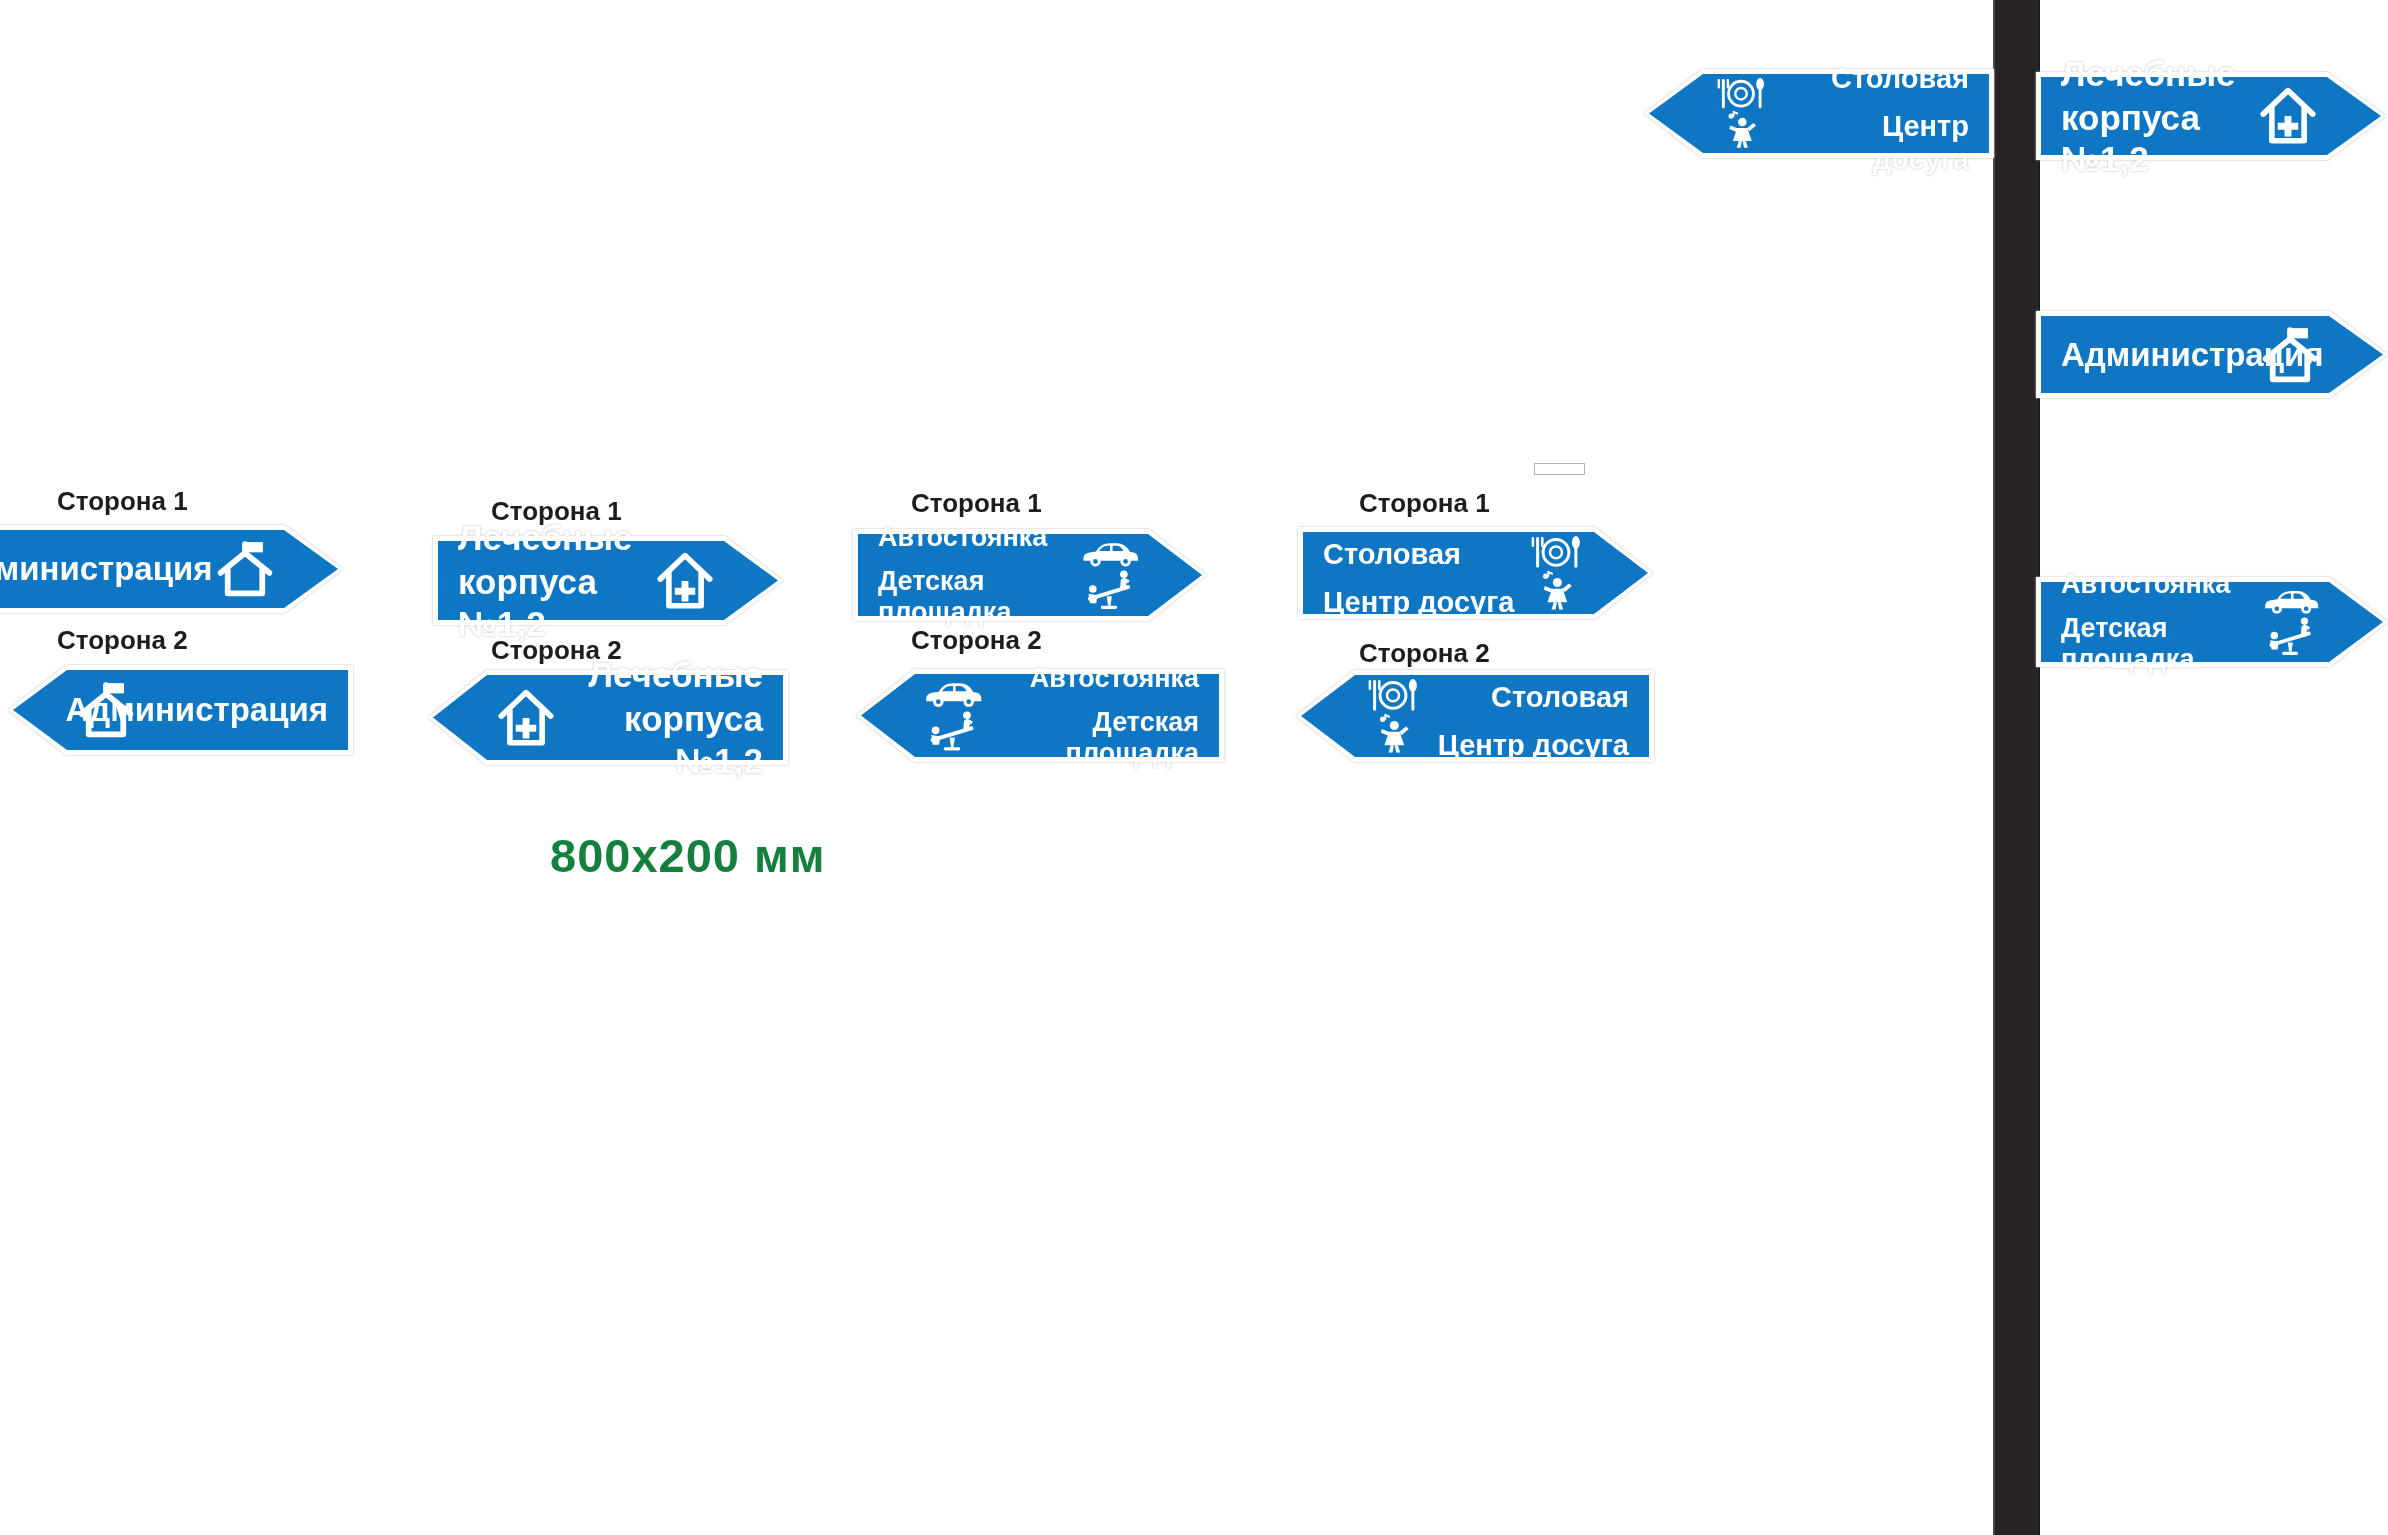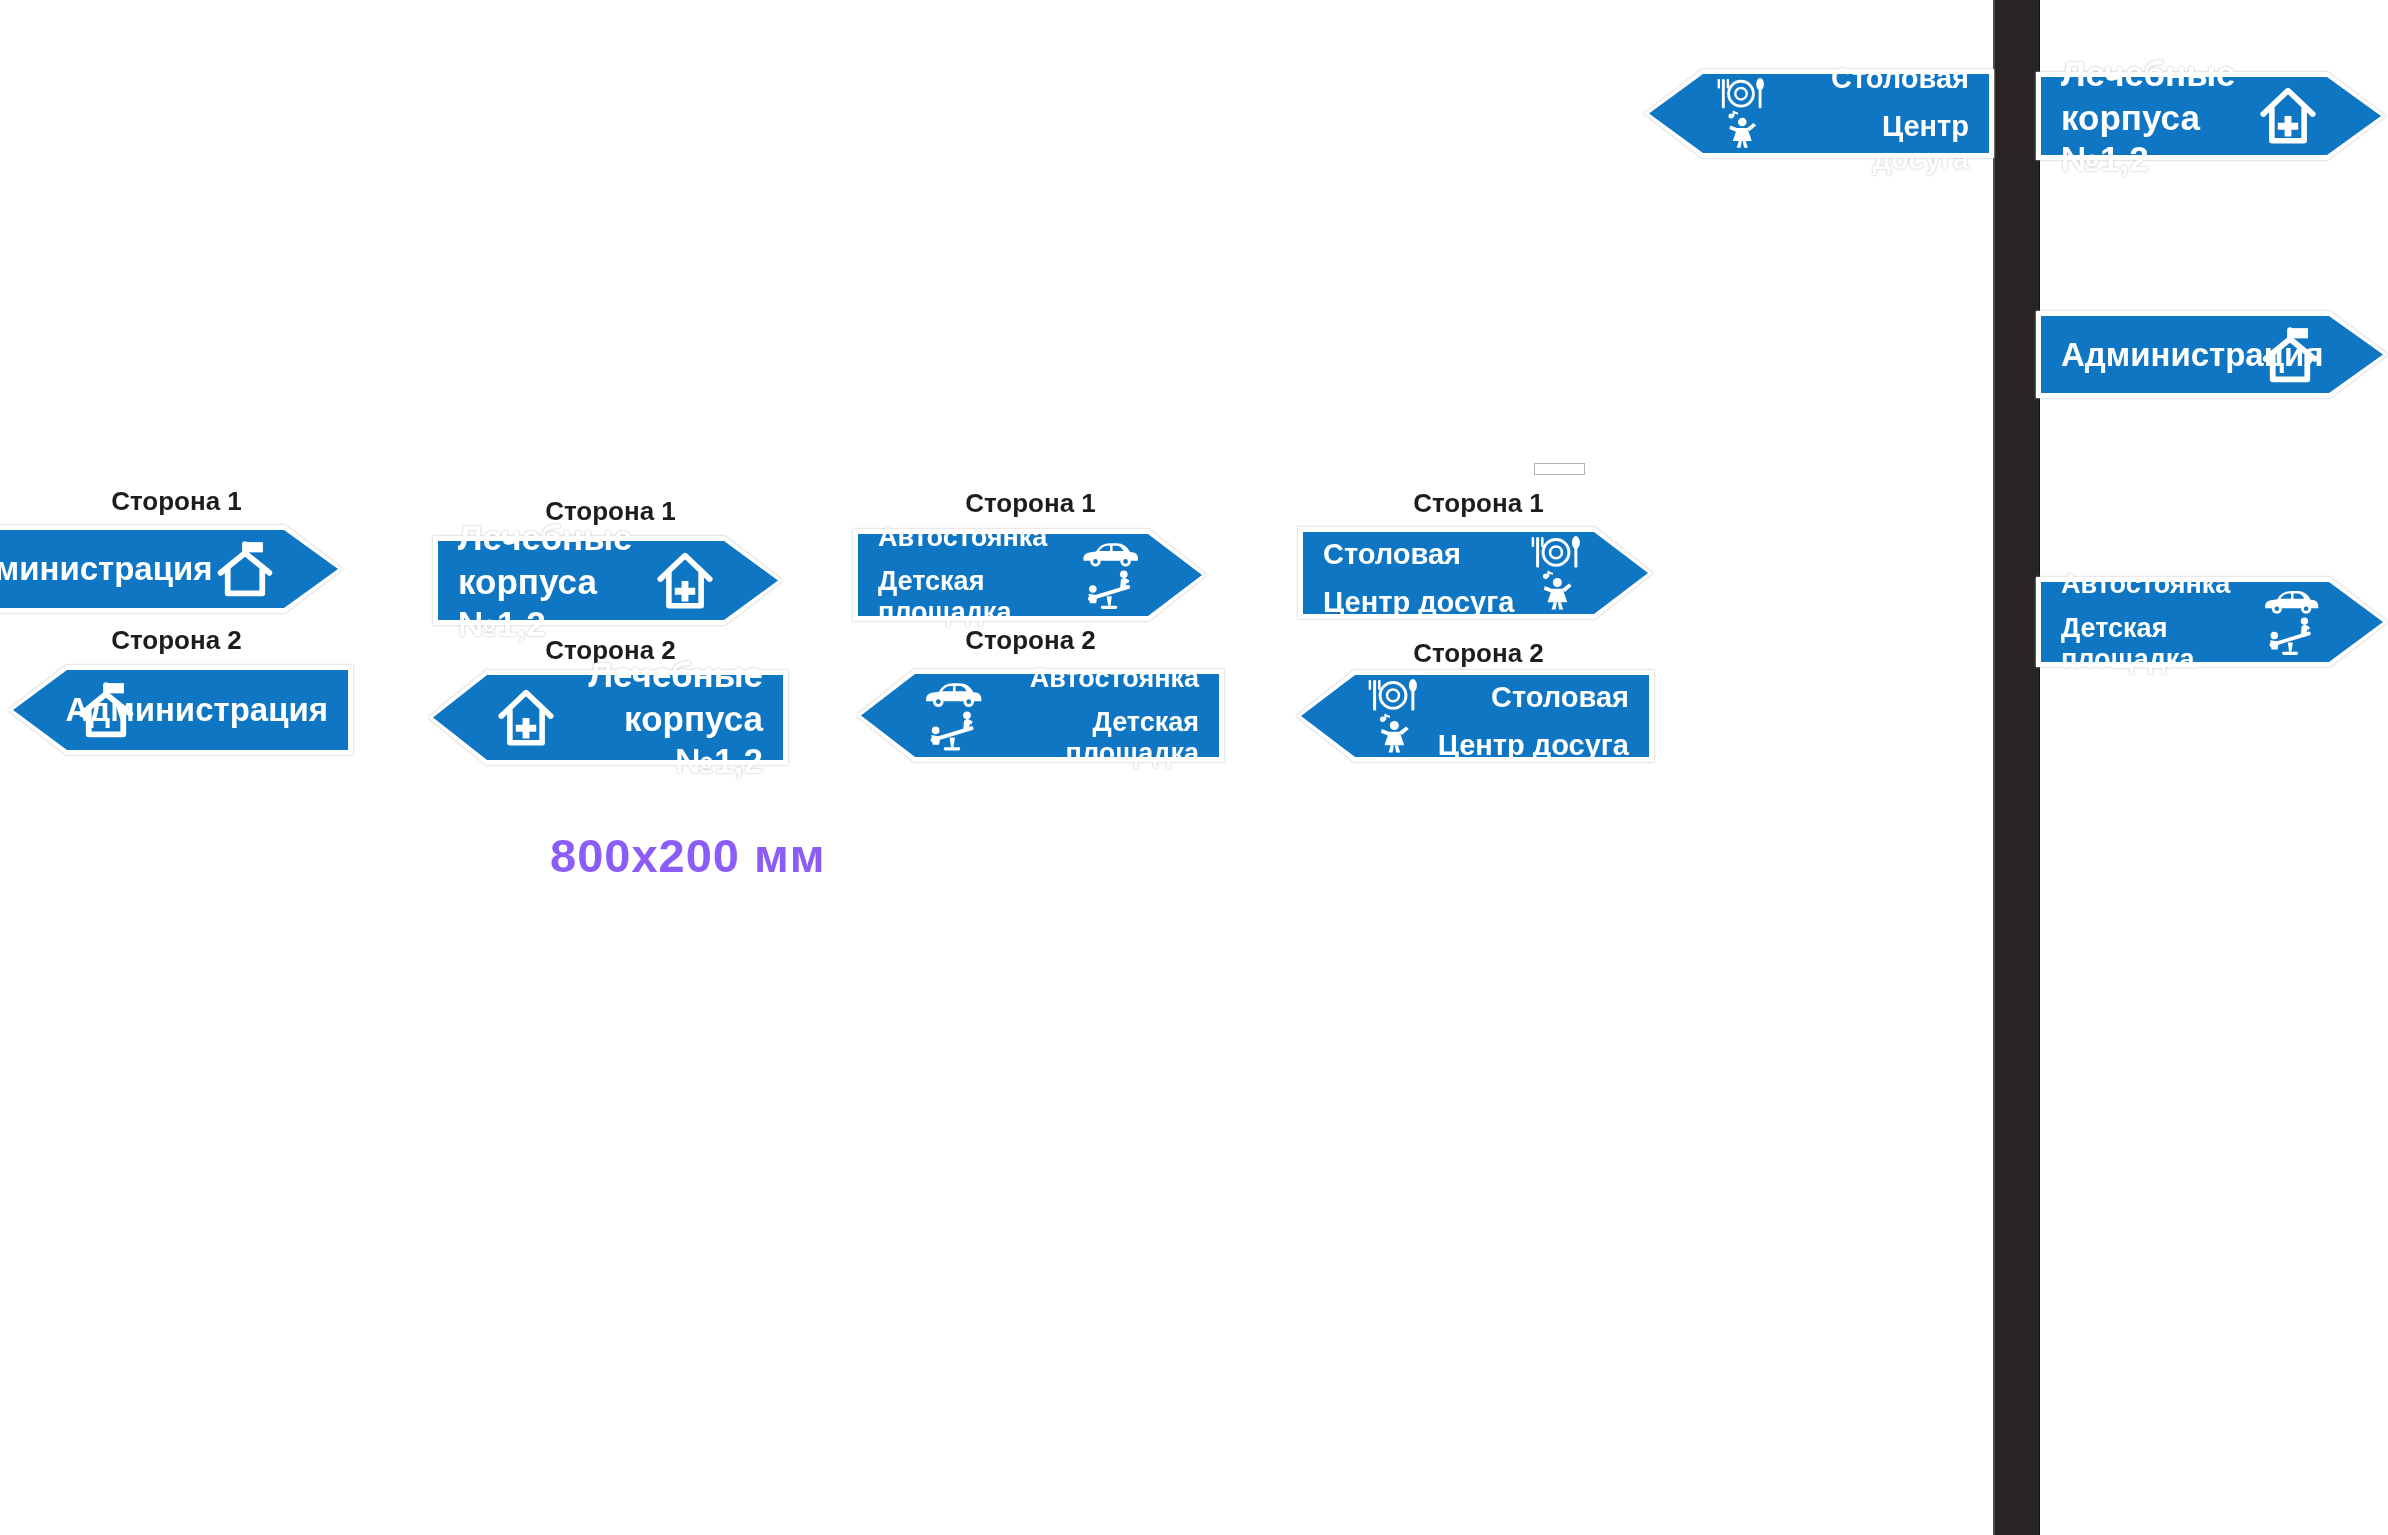--- a/index.html
+++ b/index.html
@@ -8,27 +8,27 @@
     font-family:"Liberation Sans","DejaVu Sans",sans-serif;
   }
   :root{--blue:#0f76c3;--pole:#282425;--ink:#1d1d1d;}
 
   .pole{
     position:absolute;left:1993px;top:0;width:44px;height:1535px;
     background:var(--pole);border-left:2px solid #4c4849;border-right:1px solid #151313;
   }
 
   .side-label{
-    position:absolute;width:239px;text-align:center;
+    position:absolute;width:239px;
     font-size:26px;font-weight:bold;color:var(--ink);white-space:nowrap;
   }
 
   .dim-label{
     position:absolute;left:550px;top:828px;
-    font-size:47px;font-weight:bold;color:#8b5cf6;letter-spacing:1px;white-space:nowrap;
+    font-size:47px;font-weight:bold;color:#15803d;letter-spacing:1px;white-space:nowrap;
   }
 
   .mini-rect{
     position:absolute;left:1534px;top:463px;width:51px;height:12px;
     background:#ffffff;border:1px solid #b3b3b3;box-sizing:border-box;
   }
 
   .sign{position:absolute;filter:drop-shadow(0 0 1px #b9b9b9);}
   .sign .face{position:absolute;inset:0;background:#ffffff;}
   .sign .blue{position:absolute;inset:5px;background:var(--blue);}

